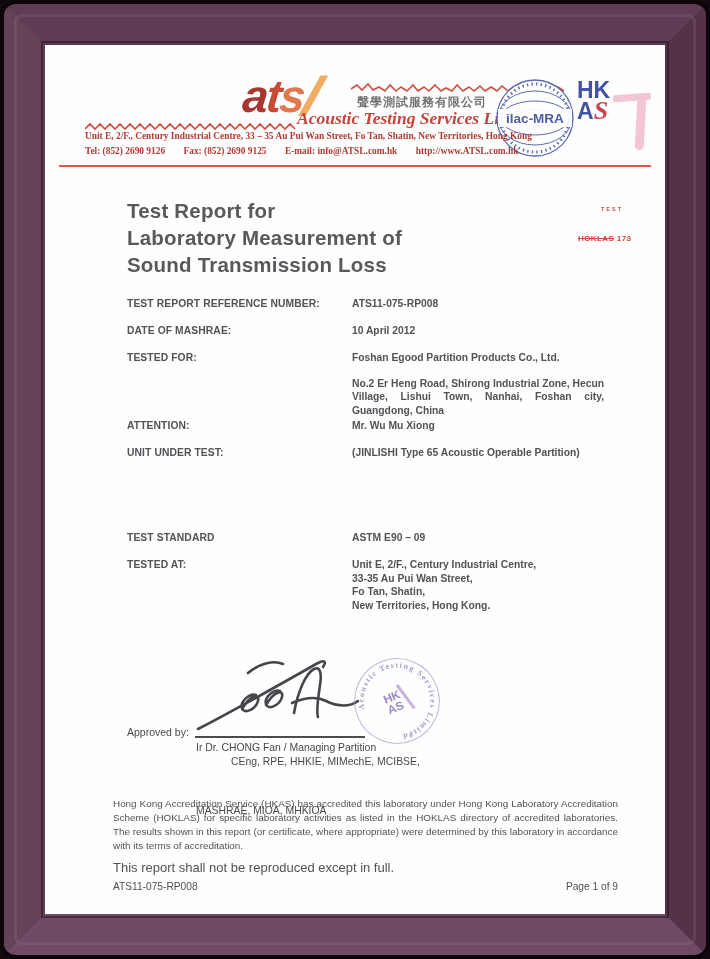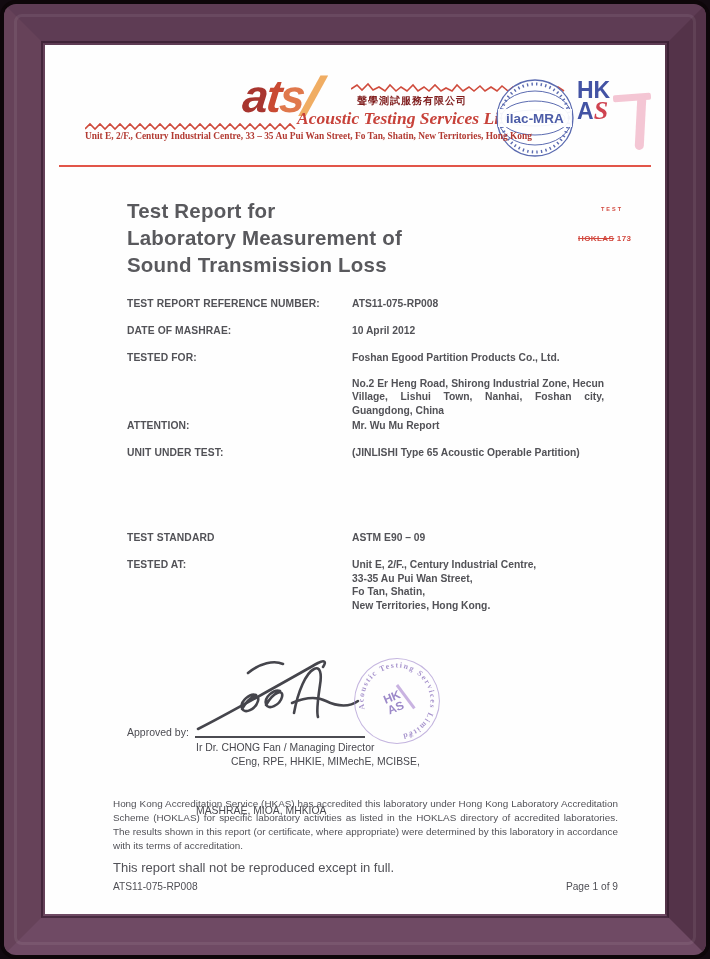--- a/index.html
+++ b/index.html
@@ -12,21 +12,21 @@
   .frame-hi{position:absolute;inset:14px;border-radius:8px;border:3px solid rgba(255,255,255,.07);pointer-events:none;}
   .frame-in{position:absolute;inset:43px;box-shadow:0 0 0 2px rgba(40,16,34,.55);pointer-events:none;}
   .page{position:absolute;left:45px;top:45px;width:620px;height:869px;background:#fefefe;}
   .abs{position:absolute;}
   
   .zig{stroke:#cf4b3c;fill:none;stroke-width:1.6;}
   .atsl{left:198px;top:28px;font-style:italic;font-weight:900;font-size:46px;line-height:46px;
         letter-spacing:-2px;transform:skewX(-6deg);}
   .atsl .La{color:#a8352f;} .atsl .Lt{color:#c94a33;} .atsl .Ls{color:#e0784c;}
   .atsl .Ll{color:#f0ad63;font-size:56px;vertical-align:-4px;transform:skewX(-14deg);display:inline-block;}
-  .zh{left:312px;top:49px;font-size:10px;font-weight:bold;letter-spacing:1px;color:#7f1d1d;}
+  .zh{left:312px;top:49px;font-size:12px;font-weight:bold;letter-spacing:1px;color:#737373;}
   .en{left:252px;top:63px;font-family:"Liberation Serif",serif;font-style:italic;font-weight:bold;
       font-size:17.5px;color:#c7423a;}
   .addr{left:40px;top:86px;font-family:"Liberation Serif",serif;font-weight:bold;font-size:9.4px;color:#b23a32;width:560px;}
   .contact{left:40px;top:101px;font-family:"Liberation Serif",serif;font-weight:bold;font-size:9.4px;color:#b23a32;}
   .contact span{margin-right:16px;}
   .rule{left:14px;top:120px;width:592px;height:2px;background:#e25549;}
   .ilac{left:450px;top:33px;}
   .hkas{left:532px;top:36px;width:76px;color:#4353a4;}
   .hkas-hk{font-weight:900;font-size:23px;line-height:19px;letter-spacing:0;}
   .hkas-as{font-weight:900;font-size:23px;line-height:21px;position:relative;z-index:2;}
@@ -105,20 +105,26 @@
       <div class="hkas-hk">HK</div>
       <div class="hkas-as"><span>A</span><span class="hkas-s">S</span></div>
     </div>
     <div class="abs hoklas">
       <span class="strike">HOKLAS</span>
       <span>173</span>
     </div>
     <div class="abs hkas-test">TEST</div>
 
     <div class="abs addr">Unit E, 2/F., Century Industrial Centre, 33 – 35 Au Pui Wan Street, Fo Tan, Shatin, New Territories, Hong Kong</div>
+    <div class="abs contact">
+      <span>Tel: (852) 2690 9126</span>
+      <span>Fax: (852) 2690 9125</span>
+      <span>E-mail: info@ATSL.com.hk</span>
+      <span>http://www.ATSL.com.hk</span>
+    </div>
     <div class="abs rule"></div>
 
     <div class="abs title">
       <div>Test Report for</div>
       <div>Laboratory Measurement of</div>
       <div>Sound Transmission Loss</div>
     </div>
 
     <div class="row r0">
       <span class="lab">TEST REPORT REFERENCE NUMBER:</span>
@@ -135,21 +141,21 @@
     <div class="row r2">
       <span class="lab">TESTED FOR:</span>
       <div class="val">
         <p class="nw">Foshan Egood Partition Products Co., Ltd.</p>
         <p class="gap">No.2 Er Heng Road, Shirong Industrial Zone, Hecun Village, Lishui Town, Nanhai, Foshan city, Guangdong, China</p>
       </div>
     </div>
     <div class="row r3">
       <span class="lab">ATTENTION:</span>
       <div class="val">
-          <p class="nw">Mr. Wu Mu Report</p>
+          <p class="nw">Mr. Wu Mu Xiong</p>
         </div>
     </div>
     <div class="row r4">
       <span class="lab">UNIT UNDER TEST:</span>
       <div class="val">
         <p>(JINLISHI Type 65 Acoustic Operable Partition)</p>
       </div>
     </div>
     <div class="row r5">
       <span class="lab">TEST STANDARD</span>
@@ -187,21 +193,21 @@
         <textPath href="#stampArc" startOffset="6">Acoustic  Testing  Services  Limited</textPath>
       </text>
       <text x="54" y="68" font-size="16" font-weight="bold" fill="#8f79c2" font-family="Liberation Sans, sans-serif">HK</text>
       <text x="54" y="83" font-size="16" font-weight="bold" fill="#8f79c2" font-family="Liberation Sans, sans-serif">AS</text>
       <line x1="88" y1="88" x2="78" y2="50" stroke="#b394d6" stroke-width="4" opacity="0.8"></line>
       <text x="70" y="124" text-anchor="middle" font-size="9" fill="#9b85c6">✳</text>
     </svg>
 
     <div class="abs approved">Approved by:</div>
     <div class="abs sigline"></div>
-    <div class="abs aname">Ir Dr. CHONG Fan / Managing Director</div>
+    <div class="abs aname">Ir Dr. CHONG Fan / Managing Partition</div>
     <div class="abs aq1">CEng, RPE, HHKIE, MIMechE, MCIBSE,</div>
     <div class="abs aq2">MASHRAE, MIOA, MHKIOA</div>
 
     <div class="abs fpara">Hong Kong Accreditation Service (HKAS) has accredited this laboratory under Hong Kong Laboratory Accreditation Scheme (HOKLAS) for specific laboratory activities as listed in the HOKLAS directory of accredited laboratories. The results shown in this report (or certificate, where appropriate) were determined by this laboratory in accordance with its terms of accreditation.</div>
     <div class="abs fnote">This report shall not be reproduced except in full.</div>
     <div class="abs fref">ATS11-075-RP008</div>
     <div class="abs fpage">Page 1 of 9</div>
 
   </div>
 </div>

